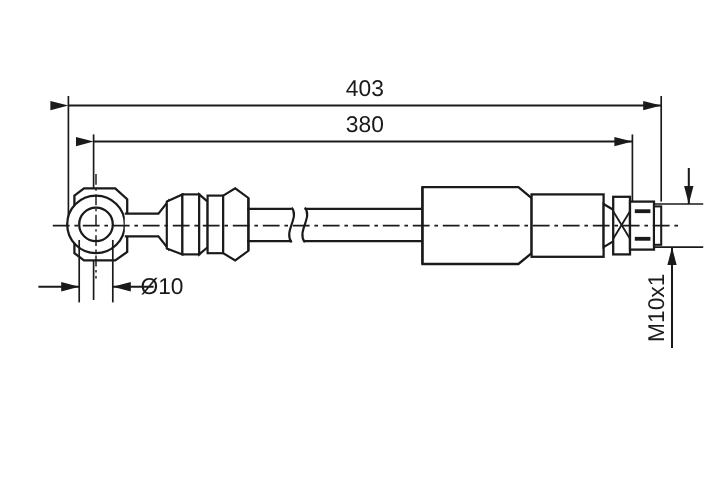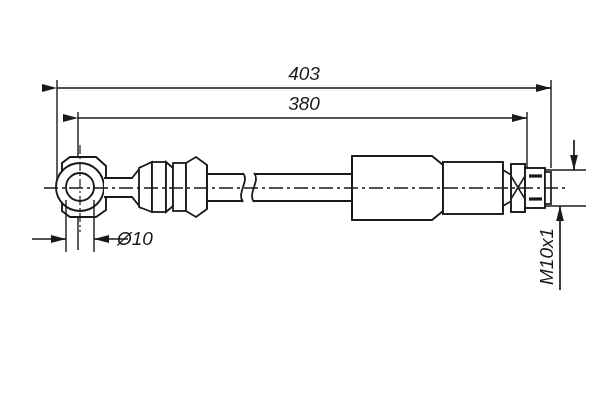--- a/index.html
+++ b/index.html
@@ -2,21 +2,21 @@
 <html><head>
 <meta charset="utf-8">
 <style>
   html,body{margin:0;padding:0;}
   body{
     width:600px;height:400px;
     background:#ffffff;
     font-family:"Liberation Sans",sans-serif;
     overflow:hidden;
   }
-  #drawing{position:relative;width:600px;height:400px;font-style:italic;}
+  #drawing{position:relative;width:600px;height:400px;}
   svg{display:block;}
   .dimtext{
     font-family:"Liberation Sans",sans-serif;
     font-size:19px;
     fill:#1a1a1a;
   }
   .dimtext-vert{
     font-family:"Liberation Sans",sans-serif;
     font-size:19px;
     fill:#1a1a1a;

